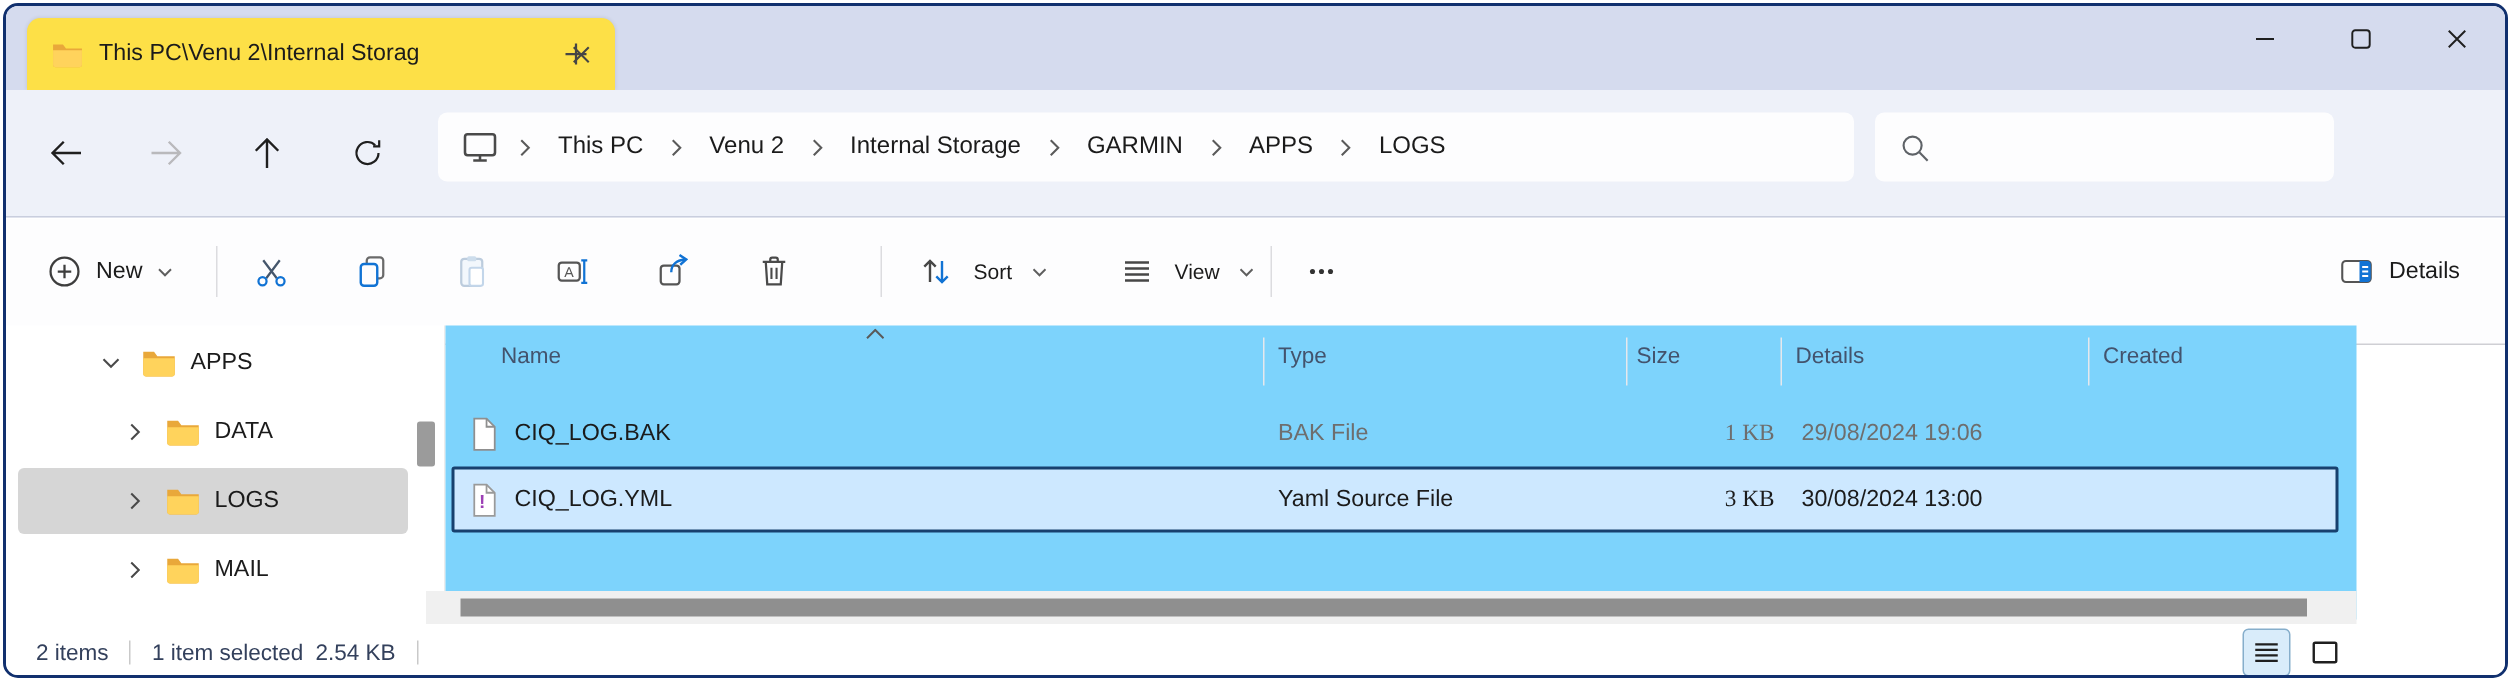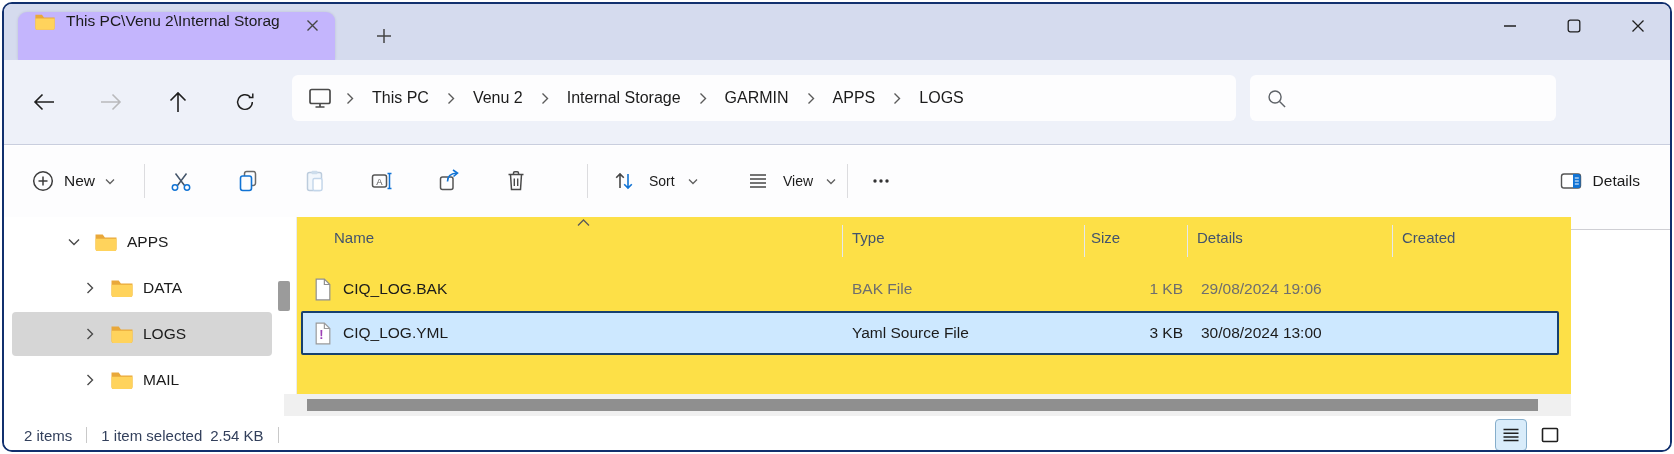--- a/index.html
+++ b/index.html
@@ -8,22 +8,22 @@
 
   .window {
     position: relative; width: 1670px; height: 450px; margin: 2px;
     border: 2.5px solid #11306e; border-radius: 10px; overflow: hidden;
     background: #fff;
   }
 
   
   .titlebar { position:absolute; left:0; top:0; width:100%; height:56px; background:#d5dbee; }
   .tab {
-    position:absolute; left:14px; top:8px; width:317px; height:48px;
-    background:#c4b5fd; border-radius:9px 9px 0 0; display:flex; 
+    position:absolute; left:14px; top:8px; width:392px; height:48px;
+    background:#fde047; border-radius:9px 9px 0 0; display:flex; align-items:center;
     padding:0 10px 0 16px; box-shadow: 0 0 3px rgba(0,0,40,.12);
   }
   .tab-title { flex:1; font-size:15.5px; white-space:nowrap; overflow:hidden; margin:0 6px 0 10px; }
   .icon-btn { display:flex; align-items:center; justify-content:center; background:none; border:none; cursor:default; }
   .tab-close { width:26px; height:26px; border-radius:4px; }
   .newtab { position:absolute; left:366px; top:18px; width:28px; height:28px; border-radius:4px; }
   .win-controls { position:absolute; right:0; top:0; height:44px; display:flex; }
   .win-btn { width:64px; height:44px; display:flex; align-items:center; justify-content:center; }
 
   
@@ -56,33 +56,33 @@
   
   .sidebar { position:absolute; left:0; top:213px; width:292px; height:199px; background:#fff; }
   .tree-row { position:absolute; left:8px; width:260px; height:44px; display:flex; align-items:center; border-radius:4px; font-size:15.5px; }
   .tree-row.selected { background:#d6d6d6; }
   .tree-chevron { width:16px; display:flex; justify-content:center; }
   .tree-folder { margin:0 9px 0 12px; display:flex; }
   .sidebar-scroll { position:absolute; left:274px; top:64px; width:12px; height:30px; background:#9b9b9b; border-radius:2px; }
   .pane-divider { position:absolute; left:292px; top:213px; width:1px; height:177px; background:#ececec; }
 
   
-  .content { position:absolute; left:293px; top:213px; width:1274px; height:196px; background:#fde047; }
+  .content { position:absolute; left:293px; top:213px; width:1274px; height:196px; background:#7dd3fc; }
   .col-header { position:absolute; top:0; height:40px; display:flex; align-items:center; font-size:15px; color:#43536d; }
   .col-divider { position:absolute; top:8px; width:1px; height:32px; background:#e6e8ec; }
   .sort-caret { position:absolute; left:280px; top:2px; }
   .file-row { position:absolute; left:4px; width:1258px; height:44px; border-radius:2px; font-size:15.5px; }
   .file-row .cell { position:absolute; top:0; height:100%; display:flex; align-items:center; }
   .file-row.selected { background:#cde8ff; border:2px solid #17406e; }
   .sec-text { color:#6e6e6e; }
   .file-row.selected .sec-text { color:#1b1b1b; }
   .cell-icon { left:12px; }
   .cell-name { left:42px; }
   .cell-type { left:551px; }
-  .cell-size { left:780px; width:102px; justify-content:flex-end; }
+  .cell-size { left:780px; width:102px; justify-content:flex-end;font-family:Liberation Serif, serif; }
   .cell-modified { left:900px; }
   .cell-created { left:1105px; }
 
   .hscroll-track { position:absolute; left:280px; top:390px; width:1287px; height:22px; background:#f0f0f0; }
   .hscroll-thumb { position:absolute; left:23px; top:5px; width:1231px; height:12px; background:#8f8f8f; }
 
   
   .statusbar { position:absolute; left:0; top:412px; width:100%; height:38px; background:#fff; display:flex; align-items:center; padding-left:20px; font-size:15px; color:#33405c; }
   .status-div { width:1px; height:16px; background:#c9c9c9; margin:0 14px; }
   .status-gap { width:8px; }

